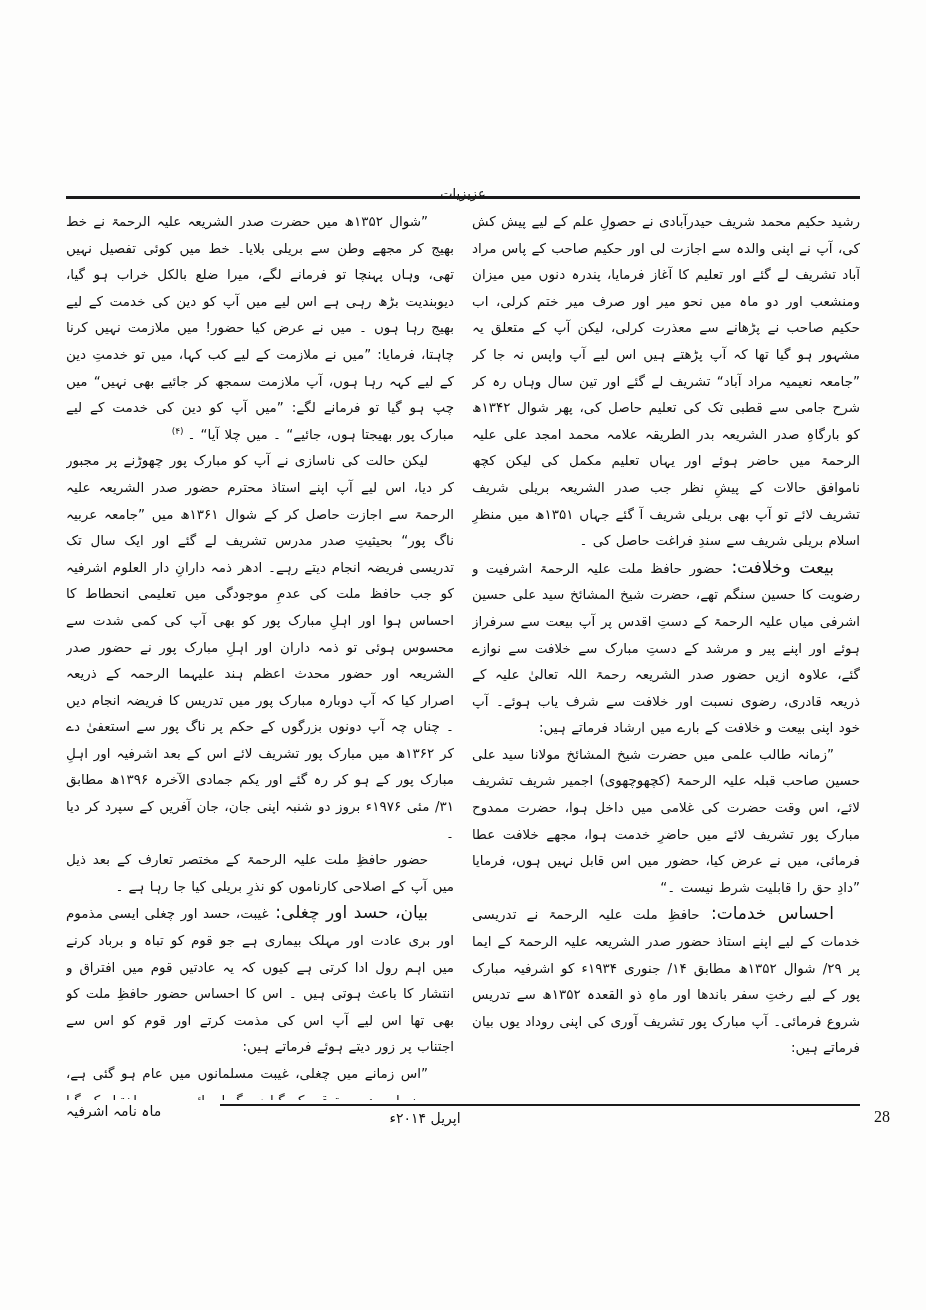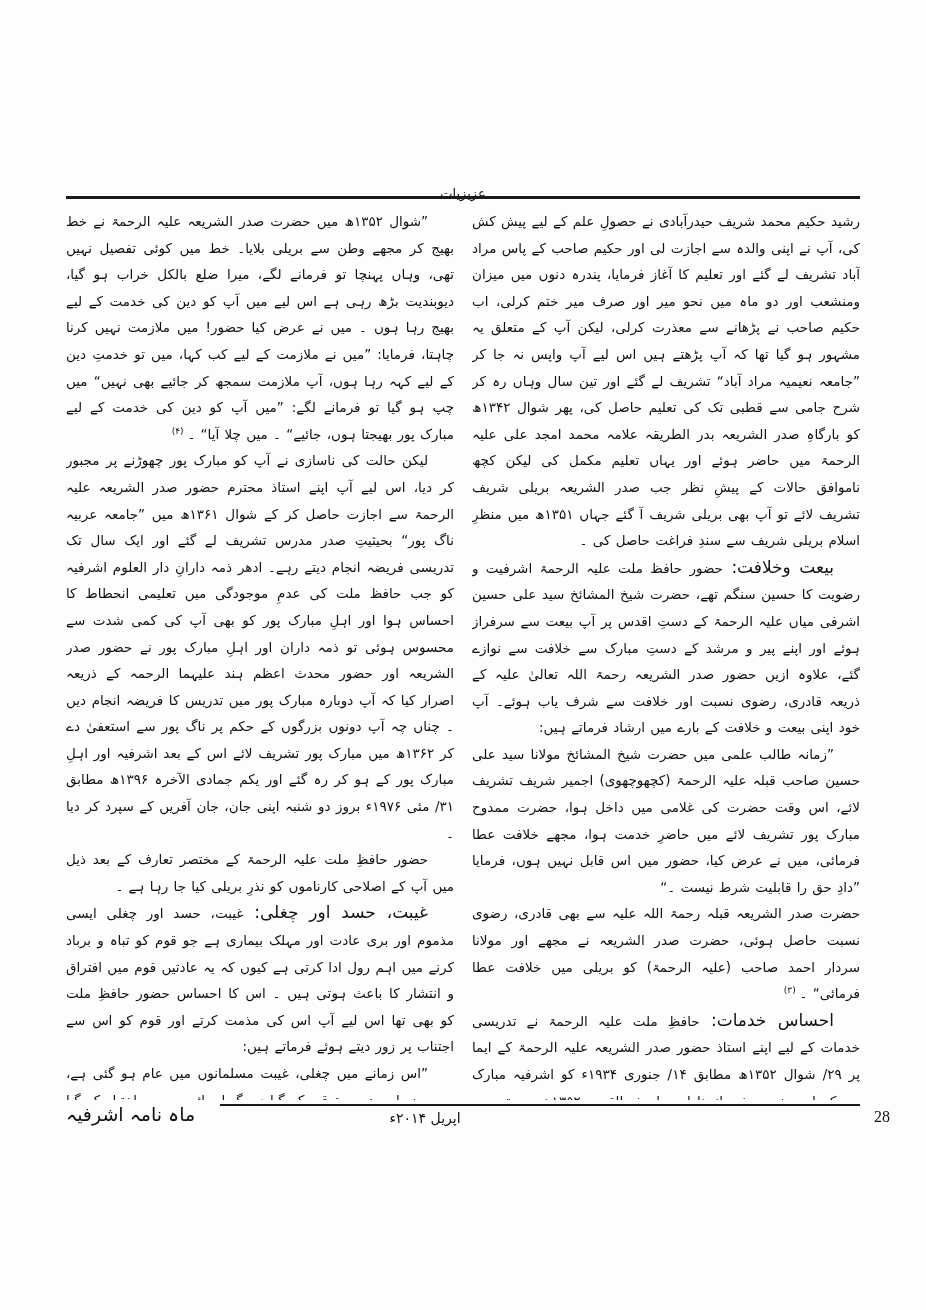--- a/index.html
+++ b/index.html
@@ -52,21 +52,21 @@
   sup.fn{
     font-size:9px;
     line-height:0;
   }
   .footer-rule{
     position:absolute;top:1104px;right:66px;
     width:640px;height:2px;background:#1b1b1b;
   }
   .footer-magazine{
     position:absolute;top:1103px;left:66px;
-    font-size:19px;
+    font-size:14px;
   }
   .footer-date{
     position:absolute;top:1110px;left:295px;width:260px;
     text-align:center;font-size:14px;
   }
   .footer-page-number{
     position:absolute;top:1108px;right:36px;
     font-family:"Liberation Serif",serif;
     font-size:16px;
     direction:ltr;
@@ -79,28 +79,27 @@
 
   <div class="header-title">عزیزیات</div>
 
   <div class="header-rule"></div>
 
   <div class="columns">
     <div class="col">
         <p class="para">رشید حکیم محمد شریف حیدرآبادی نے حصولِ علم کے لیے پیش کش کی، آپ نے اپنی والدہ سے اجازت لی اور حکیم صاحب کے پاس مراد آباد تشریف لے گئے اور تعلیم کا آغاز فرمایا، پندرہ دنوں میں میزان ومنشعب اور دو ماہ میں نحو میر اور صرف میر ختم کرلی، اب حکیم صاحب نے پڑھانے سے معذرت کرلی، لیکن آپ کے متعلق یہ مشہور ہو گیا تھا کہ آپ پڑھتے ہیں اس لیے آپ واپس نہ جا کر ”جامعہ نعیمیہ مراد آباد“ تشریف لے گئے اور تین سال وہاں رہ کر شرح جامی سے قطبی تک کی تعلیم حاصل کی، پھر شوال ۱۳۴۲ھ کو بارگاہِ صدر الشریعہ بدر الطریقہ علامہ محمد امجد علی علیہ الرحمۃ میں حاضر ہوئے اور یہاں تعلیم مکمل کی لیکن کچھ ناموافق حالات کے پیشِ نظر جب صدر الشریعہ بریلی شریف تشریف لائے تو آپ بھی بریلی شریف آ گئے جہاں ۱۳۵۱ھ میں منظرِ اسلام بریلی شریف سے سندِ فراغت حاصل کی ۔</p>
         <p class="para indent"><b class="h">بیعت وخلافت: </b>حضور حافظ ملت علیہ الرحمۃ اشرفیت و رضویت کا حسین سنگم تھے، حضرت شیخ المشائخ سید علی حسین اشرفی میاں علیہ الرحمۃ کے دستِ اقدس پر آپ بیعت سے سرفراز ہوئے اور اپنے پیر و مرشد کے دستِ مبارک سے خلافت سے نوازے گئے، علاوہ ازیں حضور صدر الشریعہ رحمۃ اللہ تعالیٰ علیہ کے ذریعہ قادری، رضوی نسبت اور خلافت سے شرف یاب ہوئے۔ آپ خود اپنی بیعت و خلافت کے بارے میں ارشاد فرماتے ہیں:</p>
         <p class="para indent">”زمانہ طالب علمی میں حضرت شیخ المشائخ مولانا سید علی حسین صاحب قبلہ علیہ الرحمۃ (کچھوچھوی) اجمیر شریف تشریف لائے، اس وقت حضرت کی غلامی میں داخل ہوا، حضرت ممدوح مبارک پور تشریف لائے میں حاضرِ خدمت ہوا، مجھے خلافت عطا فرمائی، میں نے عرض کیا، حضور میں اس قابل نہیں ہوں، فرمایا ”دادِ حق را قابلیت شرط نیست ۔“</p>
-        <p class="para">حضرت صدر الشریعہ قبلہ رحمۃ اللہ علیہ سے بھی قادری، رضوی نسبت حاصل ہوئی، حضرت صدر الشریعہ نے مجھے اور مولانا سردار احمد صاحب (علیہ الرحمۃ) کو بریلی میں خلافت عطا فرمائی“ ۔<sup class="fn"> (۳)</sup></p>
         <p class="para indent"><b class="h">احساس خدمات: </b>حافظِ ملت علیہ الرحمۃ نے تدریسی خدمات کے لیے اپنے استاذ حضور صدر الشریعہ علیہ الرحمۃ کے ایما پر ۲۹/ شوال ۱۳۵۲ھ مطابق ۱۴/ جنوری ۱۹۳۴ء کو اشرفیہ مبارک پور کے لیے رختِ سفر باندھا اور ماہِ ذو القعدہ ۱۳۵۲ھ سے تدریس شروع فرمائی۔ آپ مبارک پور تشریف آوری کی اپنی روداد یوں بیان فرماتے ہیں:</p>
       </div>
     <div class="col">
         <p class="para indent">”شوال ۱۳۵۲ھ میں حضرت صدر الشریعہ علیہ الرحمۃ نے خط بھیج کر مجھے وطن سے بریلی بلایا۔ خط میں کوئی تفصیل نہیں تھی، وہاں پہنچا تو فرمانے لگے، میرا ضلع بالکل خراب ہو گیا، دیوبندیت بڑھ رہی ہے اس لیے میں آپ کو دین کی خدمت کے لیے بھیج رہا ہوں ۔ میں نے عرض کیا حضور! میں ملازمت نہیں کرنا چاہتا، فرمایا: ”میں نے ملازمت کے لیے کب کہا، میں تو خدمتِ دین کے لیے کہہ رہا ہوں، آپ ملازمت سمجھ کر جائیے بھی نہیں“ میں چپ ہو گیا تو فرمانے لگے: ”میں آپ کو دین کی خدمت کے لیے مبارک پور بھیجتا ہوں، جائیے“ ۔ میں چلا آیا“ ۔<sup class="fn"> (۴)</sup></p>
         <p class="para indent">لیکن حالت کی ناسازی نے آپ کو مبارک پور چھوڑنے پر مجبور کر دیا، اس لیے آپ اپنے استاذ محترم حضور صدر الشریعہ علیہ الرحمۃ سے اجازت حاصل کر کے شوال ۱۳۶۱ھ میں ”جامعہ عربیہ ناگ پور“ بحیثیتِ صدر مدرس تشریف لے گئے اور ایک سال تک تدریسی فریضہ انجام دیتے رہے۔ ادھر ذمہ دارانِ دار العلوم اشرفیہ کو جب حافظ ملت کی عدمِ موجودگی میں تعلیمی انحطاط کا احساس ہوا اور اہلِ مبارک پور کو بھی آپ کی کمی شدت سے محسوس ہوئی تو ذمہ داران اور اہلِ مبارک پور نے حضور صدر الشریعہ اور حضور محدث اعظم ہند علیہما الرحمہ کے ذریعہ اصرار کیا کہ آپ دوبارہ مبارک پور میں تدریس کا فریضہ انجام دیں ۔ چناں چہ آپ دونوں بزرگوں کے حکم پر ناگ پور سے استعفیٰ دے کر ۱۳۶۲ھ میں مبارک پور تشریف لائے اس کے بعد اشرفیہ اور اہلِ مبارک پور کے ہو کر رہ گئے اور یکم جمادی الآخرہ ۱۳۹۶ھ مطابق ۳۱/ مئی ۱۹۷۶ء بروز دو شنبہ اپنی جان، جان آفریں کے سپرد کر دیا ۔</p>
         <p class="para indent">حضور حافظِ ملت علیہ الرحمۃ کے مختصر تعارف کے بعد ذیل میں آپ کے اصلاحی کارناموں کو نذرِ بریلی کیا جا رہا ہے ۔</p>
-        <p class="para indent"><b class="h">غیبت، حسد اور چغلی: </b>غیبت، حسد اور چغلی ایسی مذموم اور بری عادت اور مہلک بیماری ہے جو قوم کو تباہ و برباد کرنے میں اہم رول ادا کرتی ہے کیوں کہ یہ عادتیں قوم میں افتراق و انتشار کا باعث ہوتی ہیں ۔ اس کا احساس حضور حافظِ ملت کو بھی تھا اس لیے آپ اس کی مذمت کرتے اور قوم کو اس سے اجتناب پر زور دیتے ہوئے فرماتے ہیں:</p>
+        <p class="para indent"><b class="h">بیان، حسد اور چغلی: </b>غیبت، حسد اور چغلی ایسی مذموم اور بری عادت اور مہلک بیماری ہے جو قوم کو تباہ و برباد کرنے میں اہم رول ادا کرتی ہے کیوں کہ یہ عادتیں قوم میں افتراق و انتشار کا باعث ہوتی ہیں ۔ اس کا احساس حضور حافظِ ملت کو بھی تھا اس لیے آپ اس کی مذمت کرتے اور قوم کو اس سے اجتناب پر زور دیتے ہوئے فرماتے ہیں:</p>
         <p class="para indent">”اس زمانے میں چغلی، غیبت مسلمانوں میں عام ہو گئی ہے، یہ مرض اس درجہ ترقی کر گیا ہے گویا وبائی صورت اختیار کر گیا ہے ۔ عام طور پر مسلمان اس مرض میں مبتلا ہیں ۔ وہ لوگ کان کھول کر چغلی کی برائی سنیں اور اس کے عذاب سے ڈریں کہ حضور اقدس ﷺ نے عذابِ قبر کا سبب</p>
       </div>
   </div>
 
   <div class="footer-rule"></div>
 
   <div class="footer-magazine">ماہ نامہ اشرفیہ</div>
 
   <div class="footer-date">اپریل ۲۰۱۴ء</div>
 

